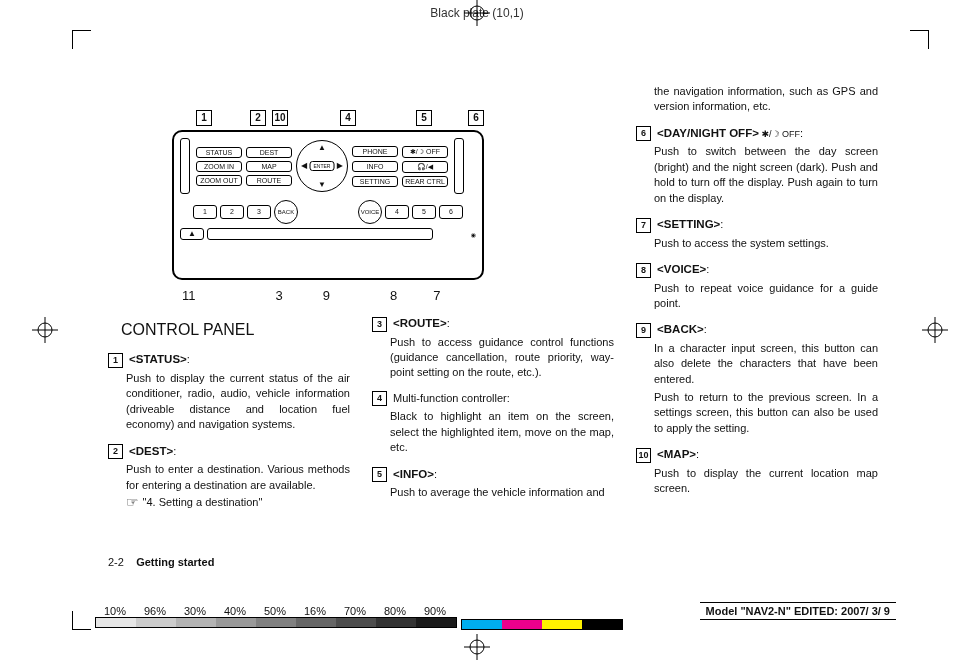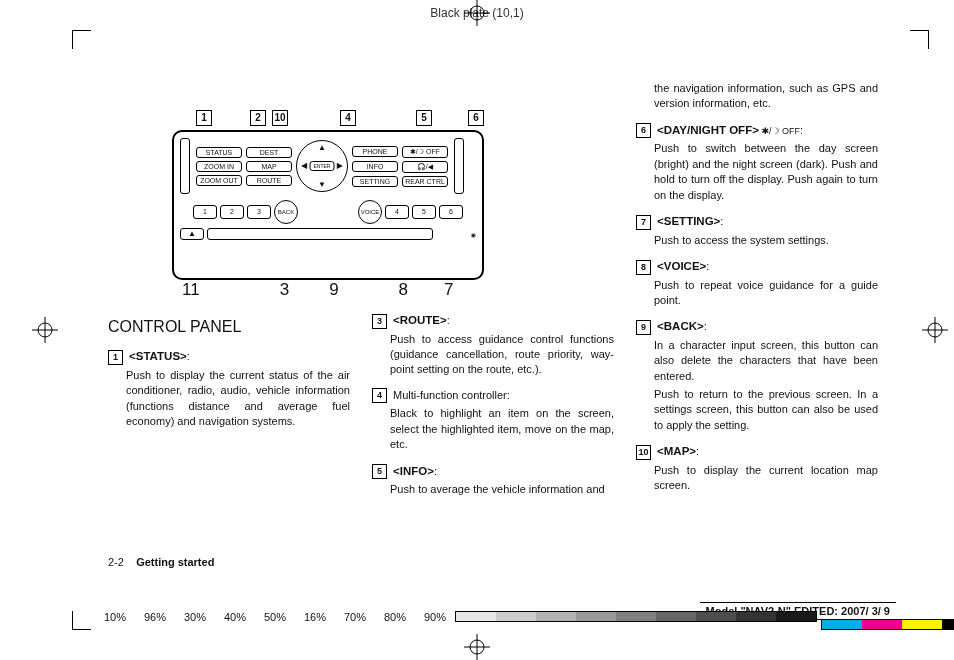--- a/index.html
+++ b/index.html
@@ -21,37 +21,37 @@
   .dpad{border:1.5px solid #000;border-radius:50%;width:50px;height:50px;position:relative;flex-shrink:0}
   .dpad .enter{position:absolute;top:50%;left:50%;transform:translate(-50%,-50%);border:1px solid #000;border-radius:3px;font-size:5px;padding:1px 3px}
   .arrow{position:absolute;font-size:8px}
   .preset-row{display:flex;gap:3px;align-items:center;margin-top:6px}
   .preset{border:1.2px solid #000;border-radius:3px;width:22px;height:12px;font-size:7px;text-align:center;line-height:12px}
   .rbtn{border:1.5px solid #000;border-radius:50%;width:22px;height:22px;font-size:6px;display:flex;align-items:center;justify-content:center}
   .slot{border:1.2px solid #000;border-radius:3px;height:10px;flex:1}
   .eject{border:1.2px solid #000;border-radius:3px;width:22px;height:10px;font-size:8px;text-align:center;line-height:10px}
   .cols{display:flex;gap:22px}
   .col{width:242px;font-size:11px;line-height:1.4}
-  .cp-head{font-size:16px;font-weight:normal;margin:8px 0 10px}
+  .cp-head{font-size:16px;font-weight:normal;margin:8px 13px 10px}
   .item{margin-bottom:10px}
   .numbox{display:inline-block;border:1px solid #000;width:13px;height:13px;line-height:13px;text-align:center;font-size:9px;font-weight:bold;vertical-align:middle;margin-right:3px}
   .lbl{font-weight:bold;font-size:11.5px}
   .desc{margin:3px 0 0 18px;text-align:justify}
   .ref{margin-left:18px;display:flex;align-items:center;gap:4px}
   .hand{font-size:14px}
   .footer-sec{position:absolute;left:108px;bottom:92px;font-size:11px}
   .footer-num{font-weight:normal}
   .footer-txt{font-weight:bold}
   .right-foot{position:absolute;right:58px;bottom:40px;font-size:11px;font-weight:bold;border-top:1px solid #000;border-bottom:1px solid #000;padding:2px 6px}
   .bar-row{position:absolute;left:95px;bottom:30px;display:flex;align-items:center}
   .cbar{display:flex;height:9px;border:1px solid #000}
   .cbar div{width:40px;height:100%}
   .pct{display:flex;gap:0;margin-left:0}
   .pct span{width:40px;text-align:center;font-size:11px}
-  .callouts-bottom{display:flex;margin-top:0;font-size:17px}
+  .callouts-bottom{display:flex;margin-top:8px;font-size:13px}
 </style>
 </head>
 <body>
 
 <div class="page">
   <div class="plate">Black plate (10,1)</div>
 
   <div class="crop-tl"></div>
   <div class="crop-tr"></div>
   <div class="crop-bl"></div>
@@ -166,21 +166,30 @@
       </div>
     </div>
 
     <div class="cols">
 
       <div class="col">
         <div class="cp-head">CONTROL PANEL</div>
         <div class="item">
           <span class="numbox">1</span>
           <span class="lbl">&lt;STATUS&gt;</span><span>:</span>
-          <div class="desc">Push to display the current status of the air conditioner, radio, audio, vehicle information (functions distance and average fuel economy) and navigation systems.</div>
+          <div class="desc">Push to display the current status of the air conditioner, radio, audio, vehicle information (driveable distance and location fuel economy) and navigation systems.</div>
+        </div>
+        <div class="item">
+          <span class="numbox">2</span>
+          <span class="lbl">&lt;DEST&gt;</span><span>:</span>
+          <div class="desc">Push to enter a destination. Various methods for entering a destination are available.</div>
+          <div class="ref">
+            <span class="hand">☞</span>
+            <span>"4. Setting a destination"</span>
+          </div>
         </div>
       </div>
 
       <div class="col">
         <div class="item" style="margin-top:4px">
           <span class="numbox">3</span>
           <span class="lbl">&lt;ROUTE&gt;</span><span>:</span>
           <div class="desc">Push to access guidance control functions (guidance cancellation, route priority, way-point setting on the route, etc.).</div>
         </div>
         <div class="item">
@@ -229,21 +238,21 @@
 
   <div class="footer-sec">
     <span class="footer-num">2-2</span>
     &nbsp;&nbsp;
     <span class="footer-txt">Getting started</span>
   </div>
 
   <div class="right-foot">Model "NAV2-N"  EDITED:  2007/ 3/ 9</div>
 
   <div class="bar-row">
-    <div style="display:flex;flex-direction:row">
+    <div style="display:flex;flex-direction:column">
       <div class="pct">
         <span>10%</span>
         <span>96%</span>
         <span>30%</span>
         <span>40%</span>
         <span>50%</span>
         <span>16%</span>
         <span>70%</span>
         <span>80%</span>
         <span>90%</span>

